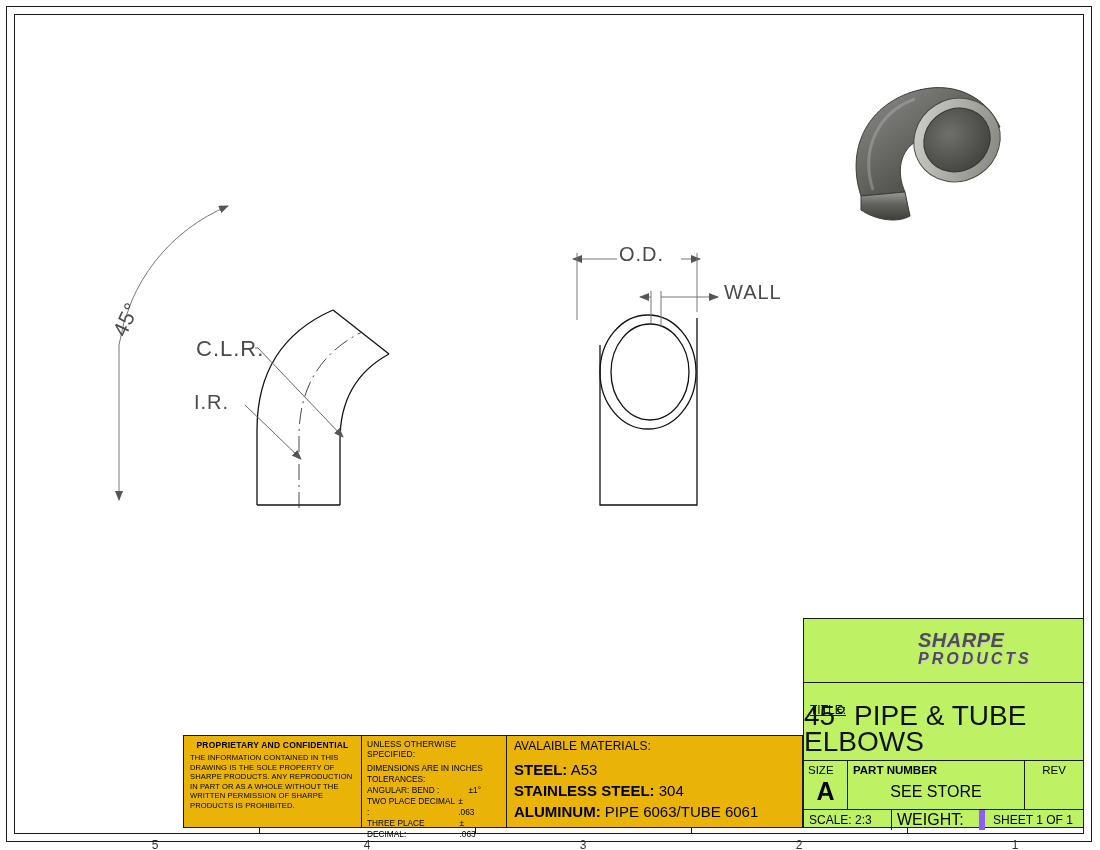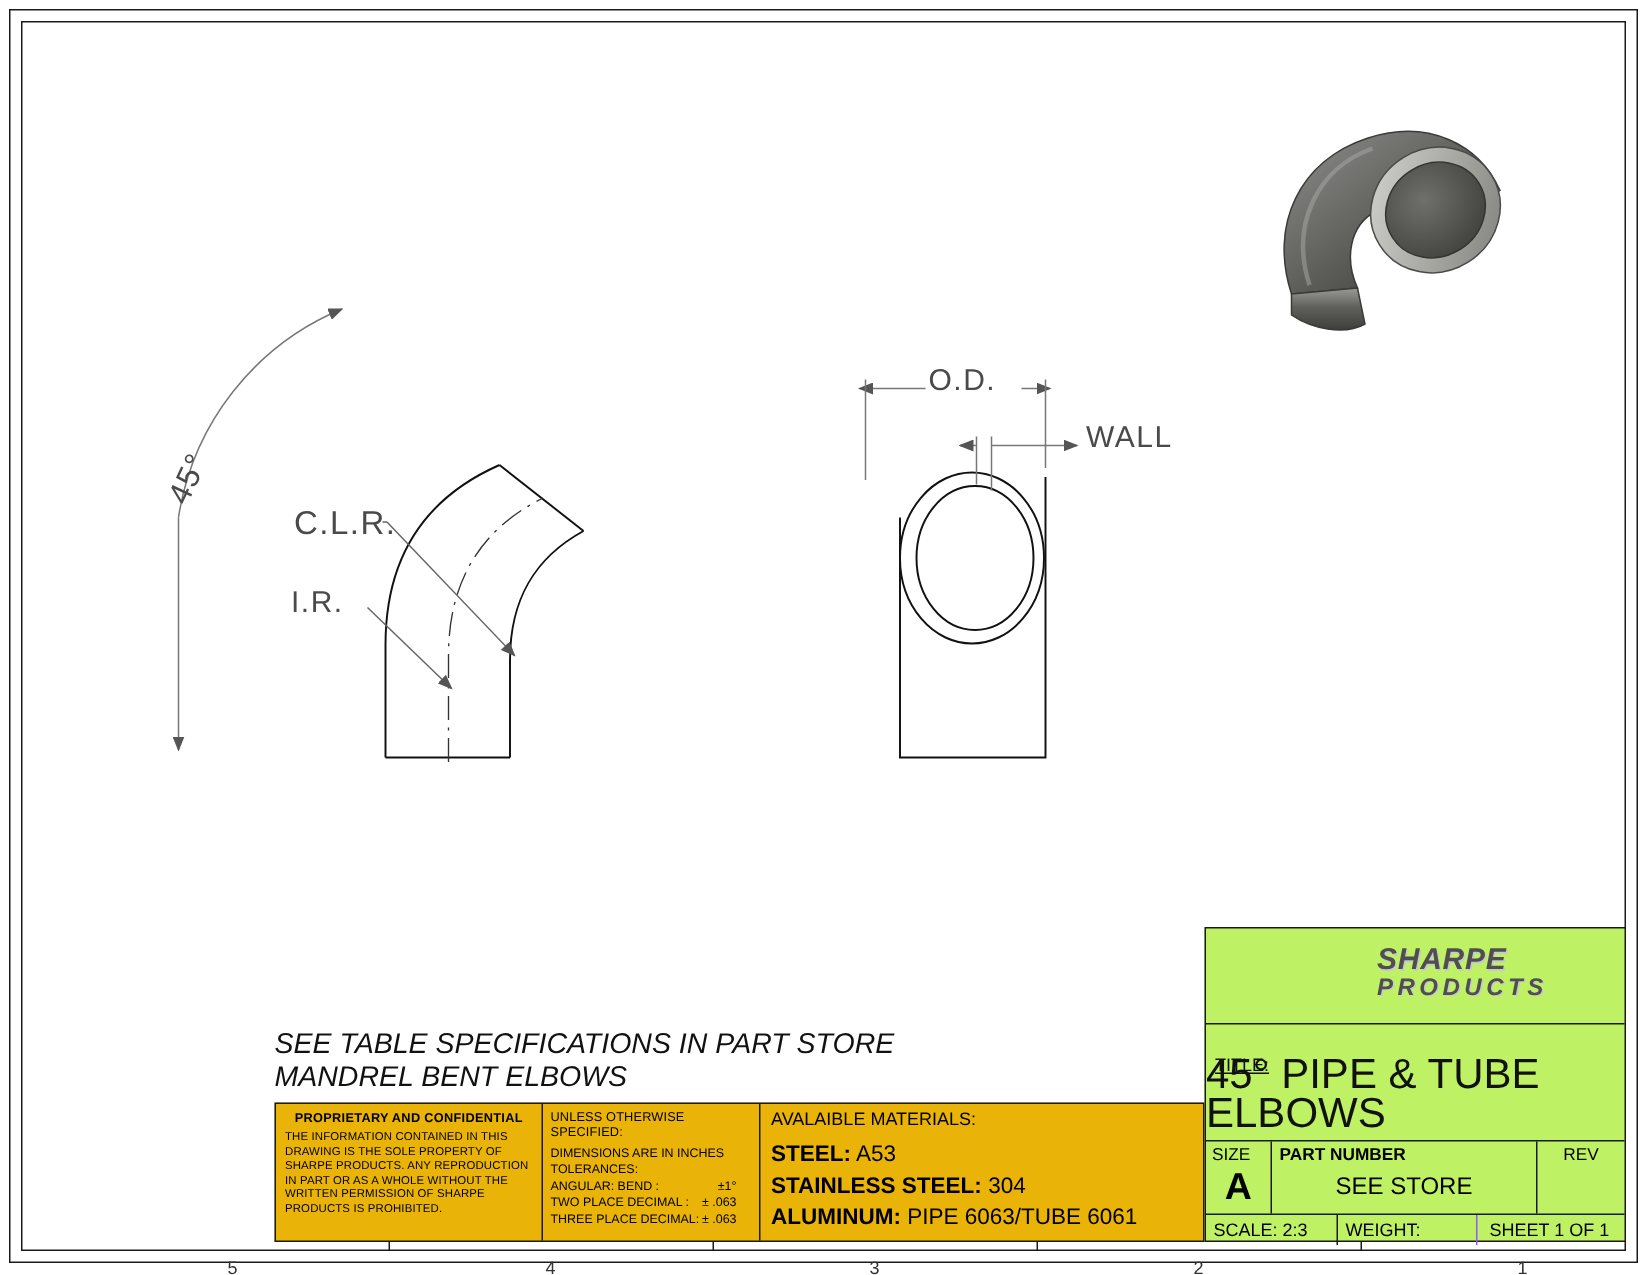--- a/index.html
+++ b/index.html
@@ -93,21 +93,21 @@
     top: 735px;
     width: 620px;
     height: 93px;
     border: 1px solid #1a1a1a;
     box-sizing: border-box;
     display: flex;
     background: #eab308;
   }
   .sb-col { box-sizing: border-box; height: 100%; }
   .sb-col-1 { width: 178px; border-right: 1px solid #1a1a1a; padding: 4px 6px 0 6px; }
-  .sb-col-2 { width: 145px; border-right: 1px solid #1a1a1a; padding: 3px 1px 0 5px; }
+  .sb-col-2 { width: 145px; border-right: 1px solid #1a1a1a; padding: 3px 11px 0 5px; }
   .sb-col-3 { flex: 1; padding: 3px 7px 0 7px; }
   .sb-title {
     font-size: 8.5px;
     font-weight: bold;
     text-align: center;
     letter-spacing: .2px;
     margin-bottom: 3px;
   }
   .sb-body {
     font-size: 7.6px;
@@ -191,21 +191,21 @@
     box-sizing: border-box;
     position: relative;
   }
   .tb-rev-cell .lab { position: absolute; left: 0; right: 0; top: 3px; text-align: center; font-size: 11.5px; }
   .tb-bottom-row {
     height: 20px;
     display: flex;
     align-items: center;
   }
   .tb-scale { width: 88px; box-sizing: border-box; padding-left: 5px; font-size: 12px; border-right: 1px solid #1a1a1a; height: 100%; line-height: 20px; }
-  .tb-weight { flex: 1; box-sizing: border-box; padding-left: 5px; font-size: 12px; border-right: 1px solid #8b5cf6; height: 100%; line-height: 20px; }
+  .tb-weight { flex: 1; box-sizing: border-box; padding-left: 5px; font-size: 16px; border-right: 6px solid #8b5cf6; height: 100%; line-height: 20px; }
   .tb-sheet { width: 98px; box-sizing: border-box; padding-left: 8px; font-size: 12px; height: 100%; line-height: 20px; }
 
   
   .logo-wrap {
     position: absolute;
     left: 52px; top: 7px;
     width: 220px; height: 50px;
   }
   .logo-text {
     position: absolute;
@@ -353,24 +353,20 @@
       <path d="M18,30 C26,26 36,28 42,34 L30,36 C26,32 22,30 18,30 Z" fill="url(#logoGrad)" stroke="#5b6166" stroke-width="0.6"></path>
     </g>
   </svg>
 
   <div class="ann ann-45">45°</div>
   <div class="ann ann-clr">C.L.R.</div>
   <div class="ann ann-ir">I.R.</div>
   <div class="ann ann-od">O.D.</div>
   <div class="ann ann-wall">WALL</div>
 
-  <div class="notes">
-    <div>SEE TABLE SPECIFICATIONS IN PART STORE</div>
-    <div>MANDREL BENT ELBOWS</div>
-  </div>
 
   <div class="specblock">
 
     <div class="sb-col sb-col-1">
       <div class="sb-title">PROPRIETARY AND CONFIDENTIAL</div>
       <div class="sb-body">THE INFORMATION CONTAINED IN THIS DRAWING IS THE SOLE PROPERTY OF SHARPE PRODUCTS.  ANY REPRODUCTION IN PART OR AS A WHOLE WITHOUT THE WRITTEN PERMISSION OF SHARPE PRODUCTS IS PROHIBITED.</div>
     </div>
 
     <div class="sb-col sb-col-2">
       <div class="sb-head">UNLESS OTHERWISE SPECIFIED:</div>

